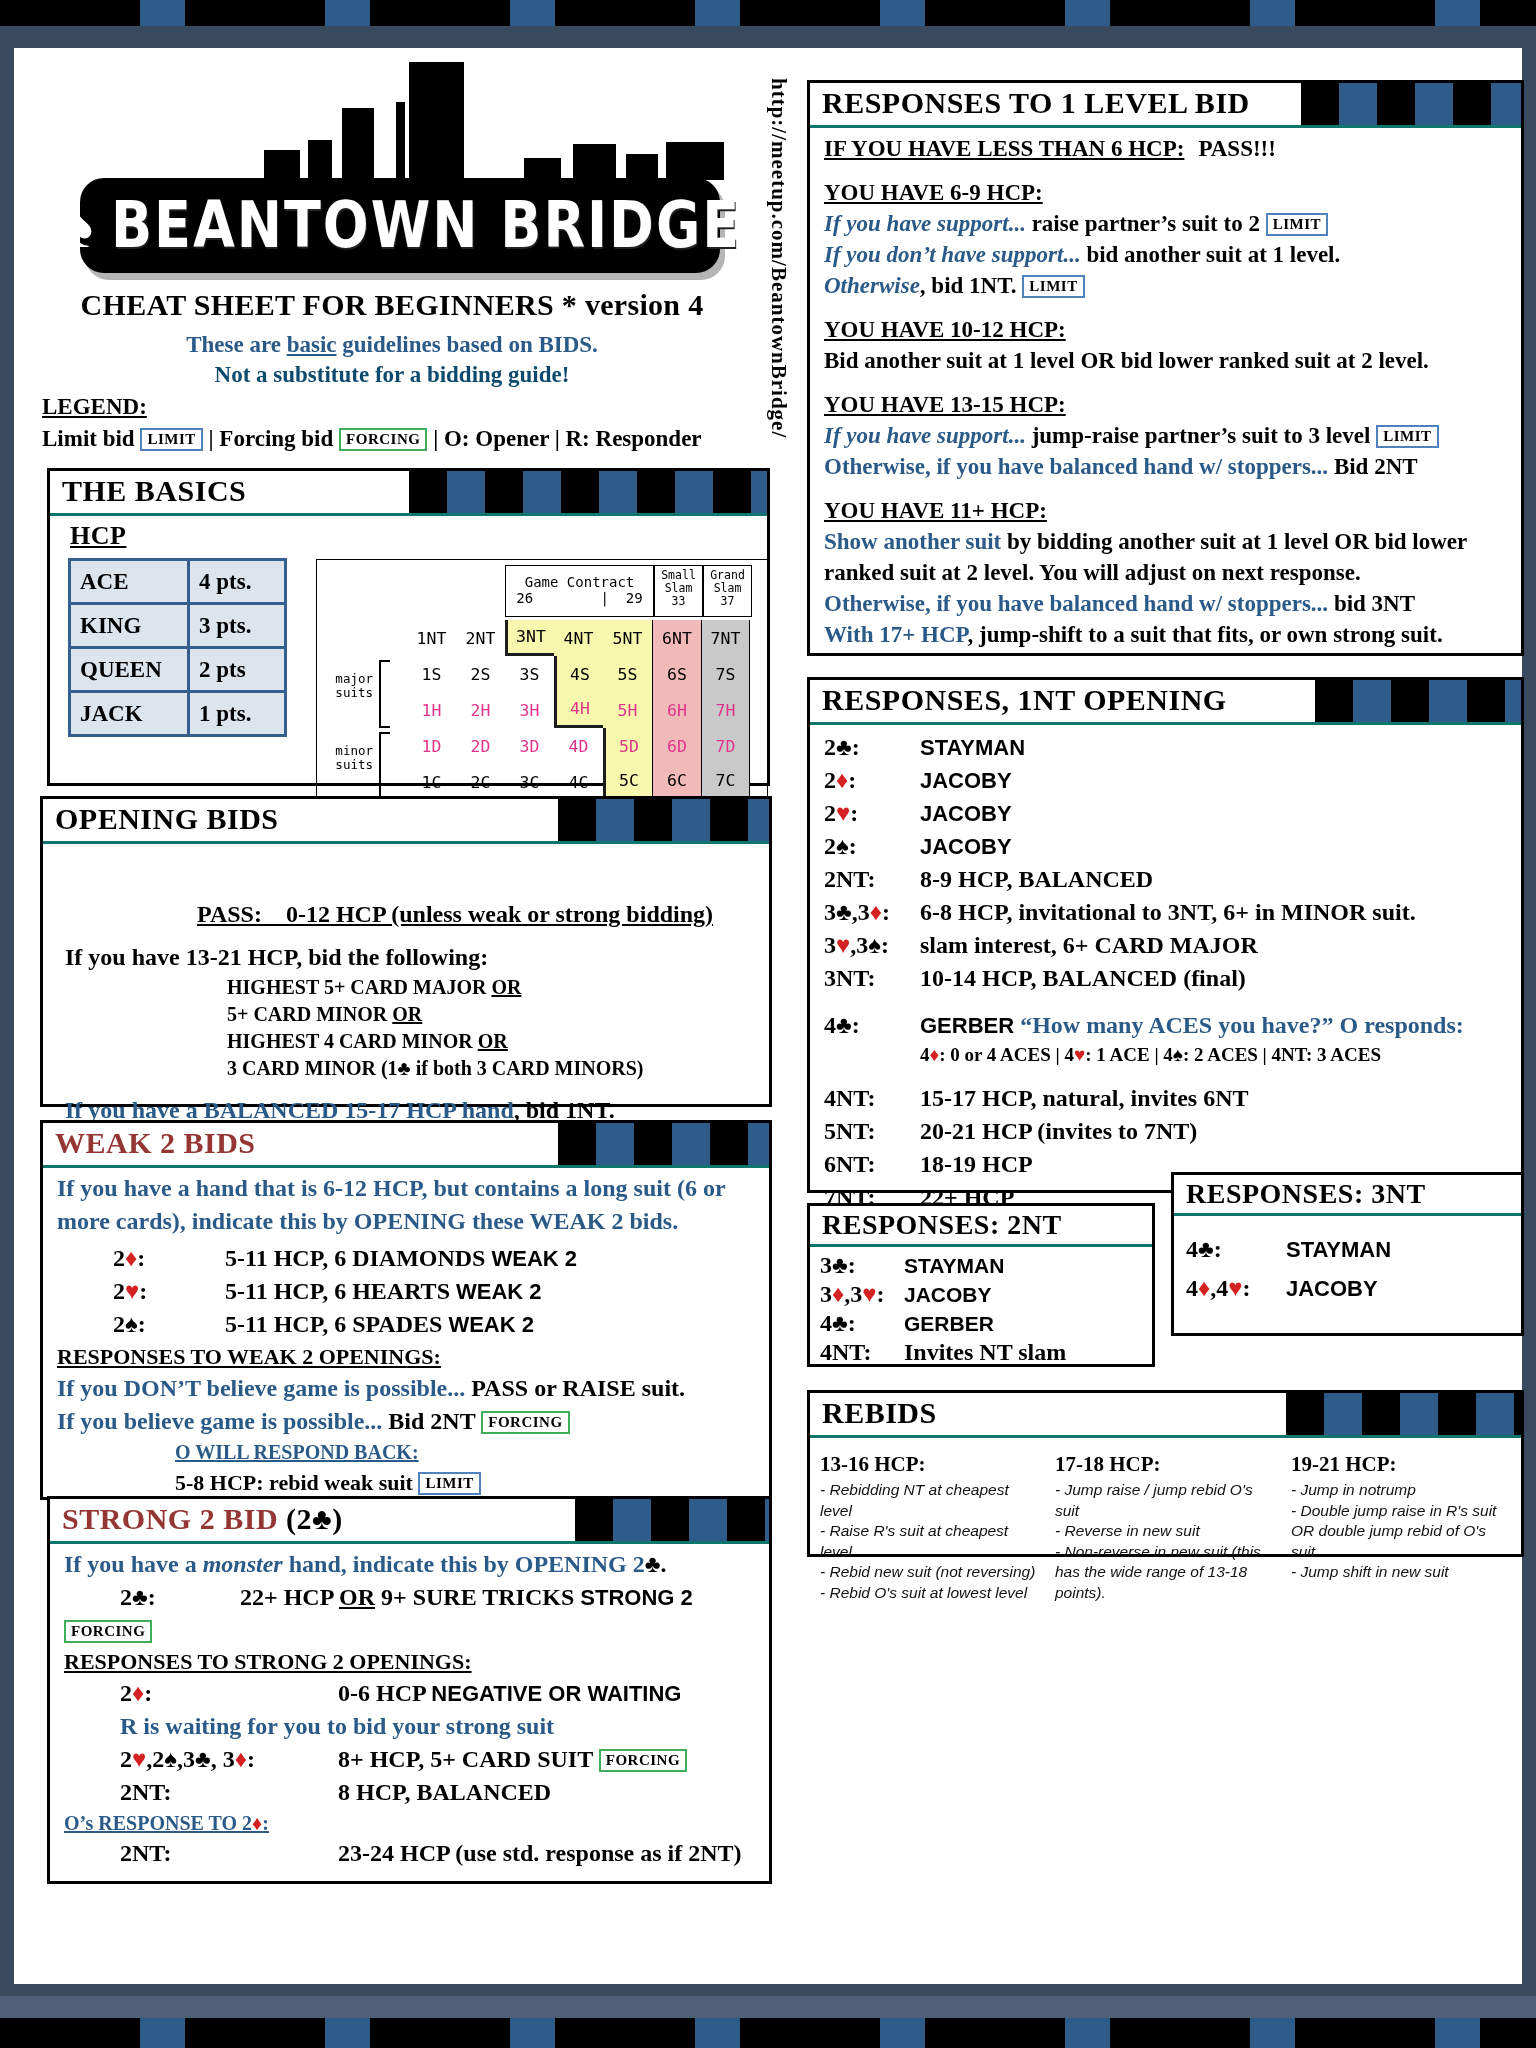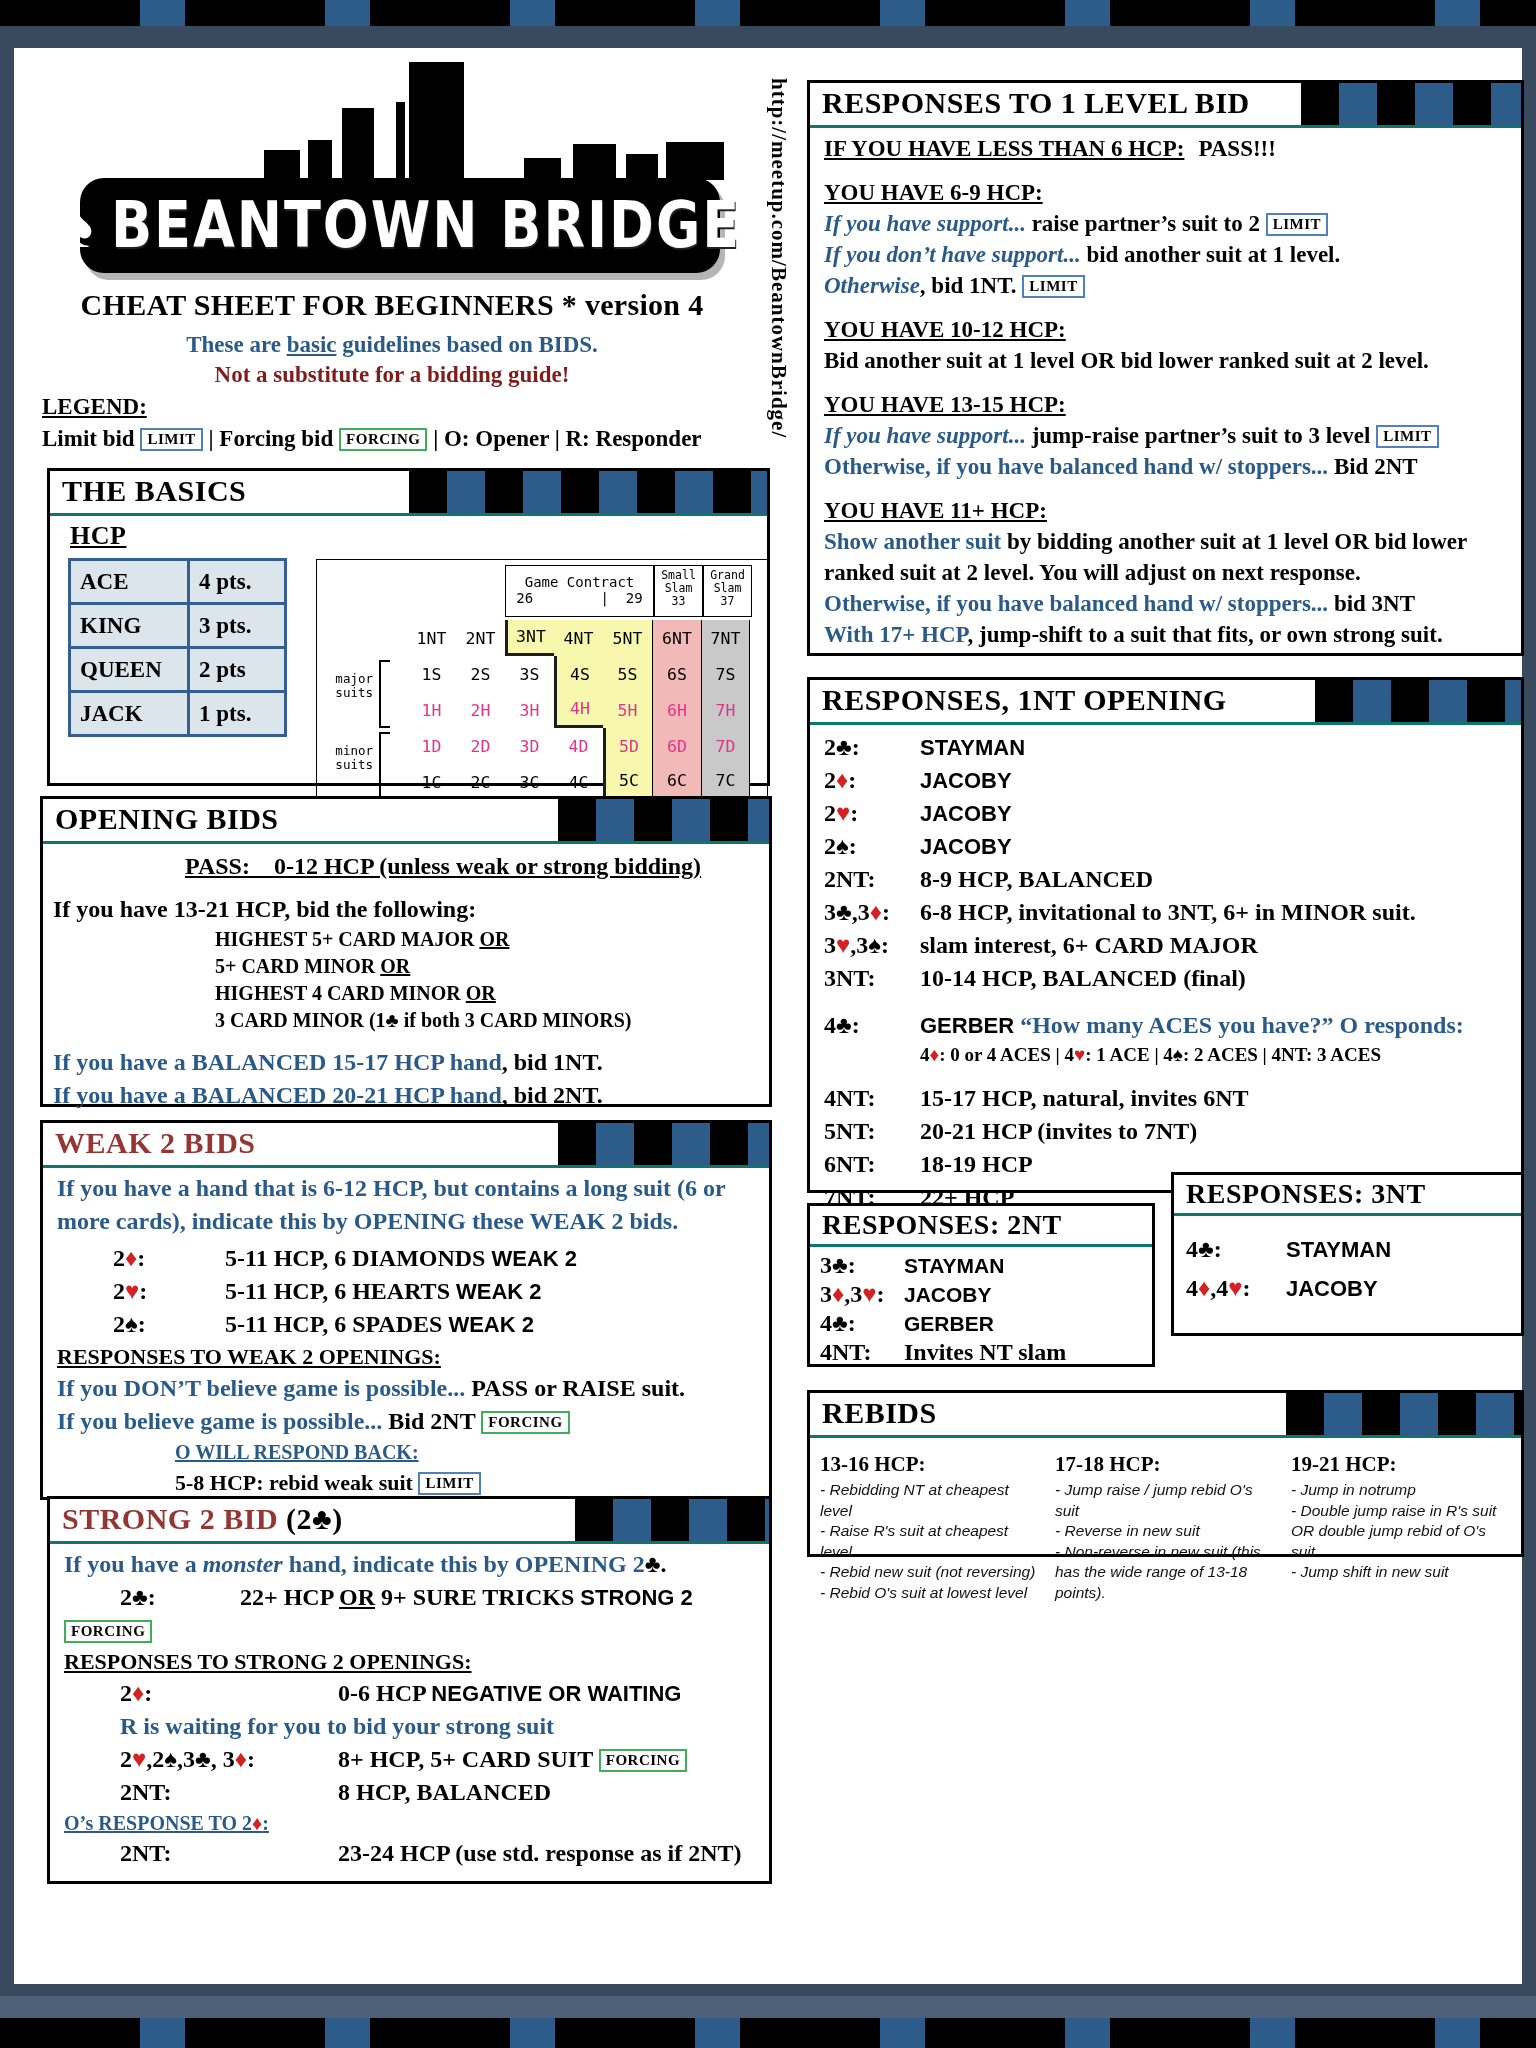--- a/index.html
+++ b/index.html
@@ -24,21 +24,21 @@
   .bhead .btitle{font:bold 30px "Liberation Serif",serif;letter-spacing:.5px;padding:3px 0 0 12px;white-space:nowrap;}
   .checker{position:absolute;right:0;top:0;bottom:0;background:repeating-linear-gradient(90deg,#000 0 38px,#2e5c8a 38px 76px);}
   
   .skyline{position:absolute;left:190px;top:6px;width:520px;height:126px;display:flex;align-items:flex-end;}
   .bld{background:#000;}
   .plaque{position:absolute;left:66px;top:130px;width:640px;height:95px;background:#000;border-radius:24px;display:flex;align-items:center;justify-content:center;gap:18px;box-shadow:5px 7px 0 rgba(120,120,120,.55);}
   .plaque .spade{color:#fff;font-size:64px;line-height:1;}
   .plaque .ltxt{color:#fff;font-family:"DejaVu Sans",sans-serif;font-weight:bold;font-size:54px;letter-spacing:2px;transform:scaleY(1.18);white-space:nowrap;text-shadow:1px 1px 0 #222;}
   .title-line{position:absolute;top:240px;left:0;width:756px;text-align:center;font:bold 30px "Liberation Serif",serif;letter-spacing:.3px;}
   .sub1{position:absolute;top:284px;left:0;width:756px;text-align:center;font:bold 23px "Liberation Serif",serif;color:#2a5a88;}
-  .sub2{position:absolute;top:314px;left:0;width:756px;text-align:center;font:bold 23px "Liberation Serif",serif;color:#7f1d1d;}
+  .sub2{position:absolute;top:314px;left:0;width:756px;text-align:center;font:bold 23px "Liberation Serif",serif;color:#0c4a6e;}
   .legend-label{position:absolute;top:346px;left:28px;font:bold 23px "Liberation Serif",serif;text-decoration:underline;}
   .legend-line{position:absolute;top:378px;left:28px;font:bold 23px "Liberation Serif",serif;white-space:nowrap;}
   .url-vert{position:absolute;left:752px;top:30px;height:480px;writing-mode:vertical-rl;font:bold 21px "Liberation Serif",serif;letter-spacing:1px;white-space:nowrap;}
   
   .hcp-head{position:absolute;left:20px;top:8px;font:bold 26px "Liberation Serif",serif;text-decoration:underline;letter-spacing:.5px;}
   .hcp-table{position:absolute;left:18px;top:48px;}
   .hcp-row{display:flex;margin-top:-3px;}
   .hcp-cell{box-sizing:border-box;border:3px solid #365f91;background:#dce4ec;height:47px;font:bold 23px "Liberation Serif",serif;line-height:41px;padding-left:9px;}
   .hcp-c1{width:122px;}
   .hcp-c2{width:100px;margin-left:-3px;}
@@ -207,21 +207,21 @@
         <div class="gcaption">Combined points strength required</div>
       </div>
     </div>
   </div>
 
   <div class="box" style="left:26px;top:748px;width:732px;height:311px;">
     <div class="bhead">
       <div class="btitle">OPENING BIDS</div>
       <div class="checker" style="width:29%;"></div>
     </div>
-    <div style="padding:6px 10px;">
+    <div style="padding:6px 22px;margin-top:48px;">
       <div class="ln u pre" style="margin-left:132px;">PASS:    0-12 HCP (unless weak or strong bidding)</div>
       <div class="ln" style="margin-top:10px;">If you have 13-21 HCP, bid the following:</div>
       <div class="opt"><span>HIGHEST 5+ CARD MAJOR </span><span class="u">OR</span></div>
       <div class="opt"><span>5+ CARD MINOR </span><span class="u">OR</span></div>
       <div class="opt"><span>HIGHEST 4 CARD MINOR </span><span class="u">OR</span></div>
       <div class="opt"><span>3 CARD MINOR (1</span><span>♣</span><span> if both 3 CARD MINORS)</span></div>
       <div class="ln" style="margin-top:12px;"><span class="blue">If you have a BALANCED 15-17 HCP hand</span><span>, bid 1NT.</span></div>
       <div class="ln"><span class="blue">If you have a BALANCED 20-21 HCP hand</span><span>, bid 2NT.</span></div>
     </div>
   </div>

